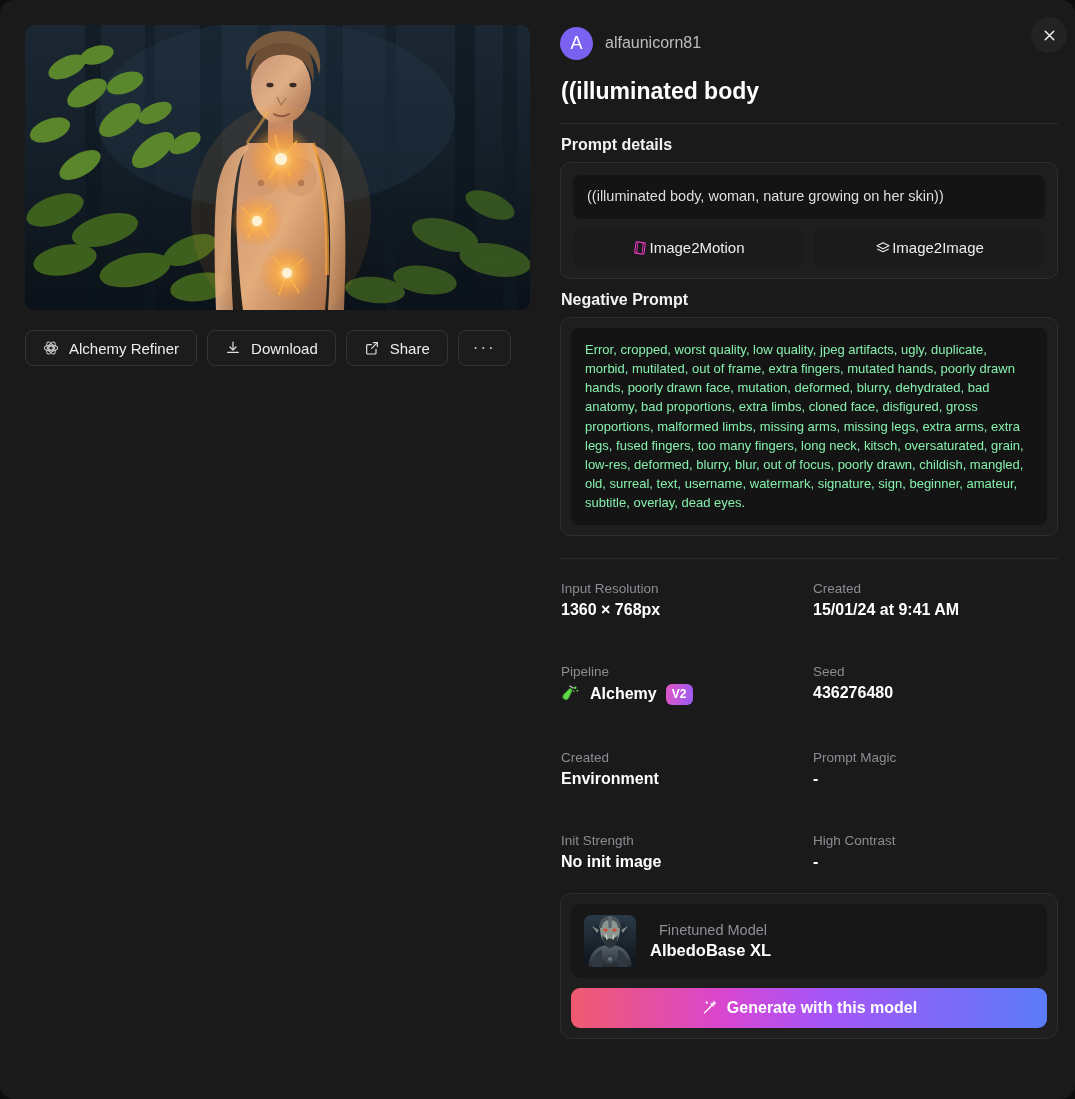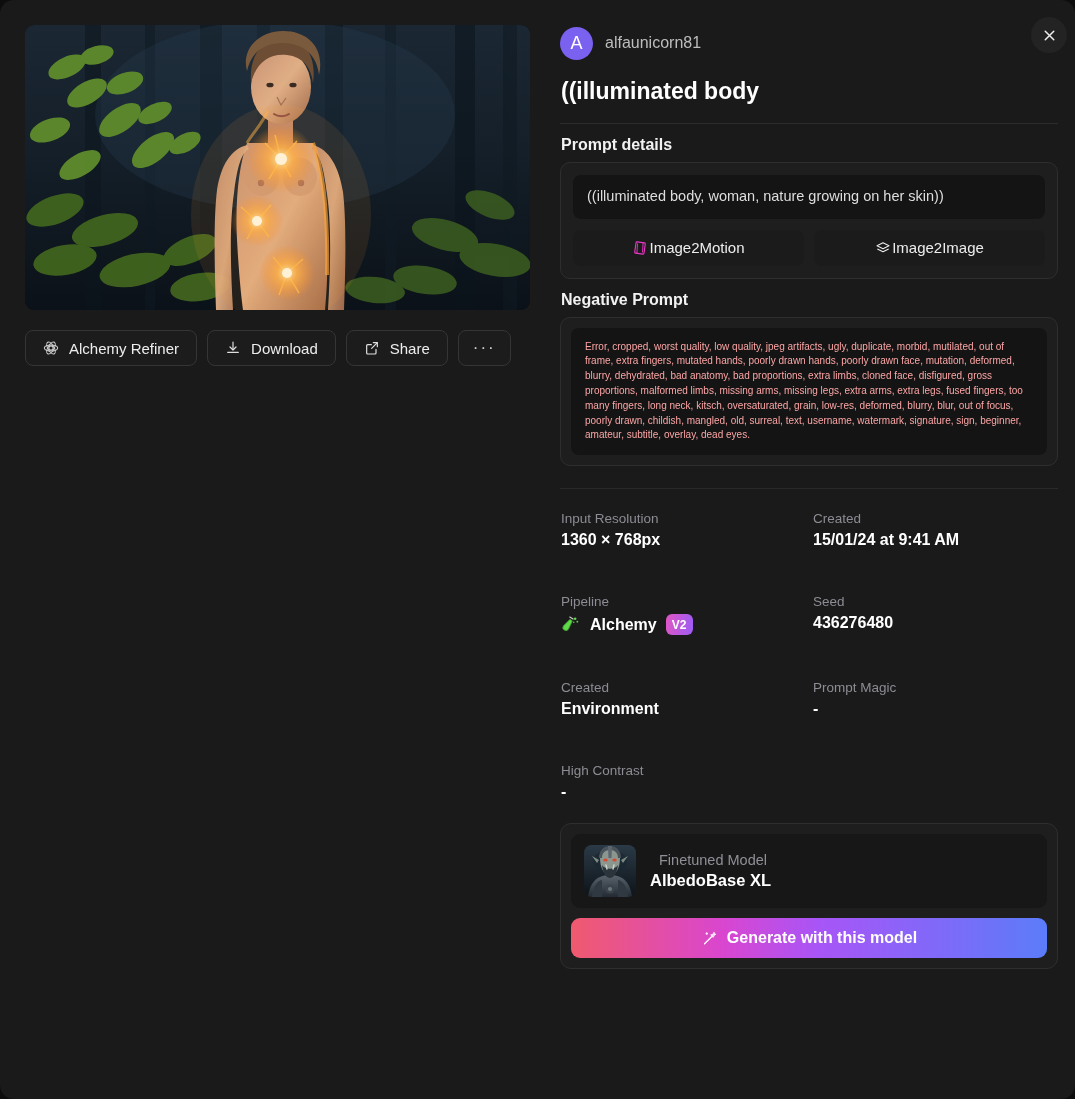--- a/index.html
+++ b/index.html
@@ -133,22 +133,22 @@
   .neg-card {
     background: #1e1e1e;
     border: 1px solid #2e2e2e;
     border-radius: 10px;
     padding: 10px;
   }
   .neg-inner {
     background: #141414;
     border-radius: 8px;
     padding: 12px 14px;
-    color: #fca5a5;
-    font-size: 10px;
+    color: #86efac;
+    font-size: 13px;
     line-height: 1.48;
   }
 
   .divider2 { height: 1px; background: #2a2a2a; margin: 22px 0 0 0; }
 
   .meta-grid {
     display: grid;
     grid-template-columns: 252px 1fr;
     row-gap: 45px;
     margin-top: 22px;
@@ -447,20 +447,24 @@
       <div>
         <div class="meta-k">Created</div>
         <div class="meta-v">Environment</div>
       </div>
       <div>
         <div class="meta-k">Prompt Magic</div>
         <div class="meta-v">-</div>
       </div>
 
       <div>
+        <div class="meta-k">Init Strength</div>
+        <div class="meta-v">No init image</div>
+      </div>
+      <div>
         <div class="meta-k">High Contrast</div>
         <div class="meta-v">-</div>
       </div>
     </div>
 
     <div class="model-card">
       <div class="model-inner">
         <div class="model-thumb">
           <svg viewBox="0 0 52 52">
             <defs>

